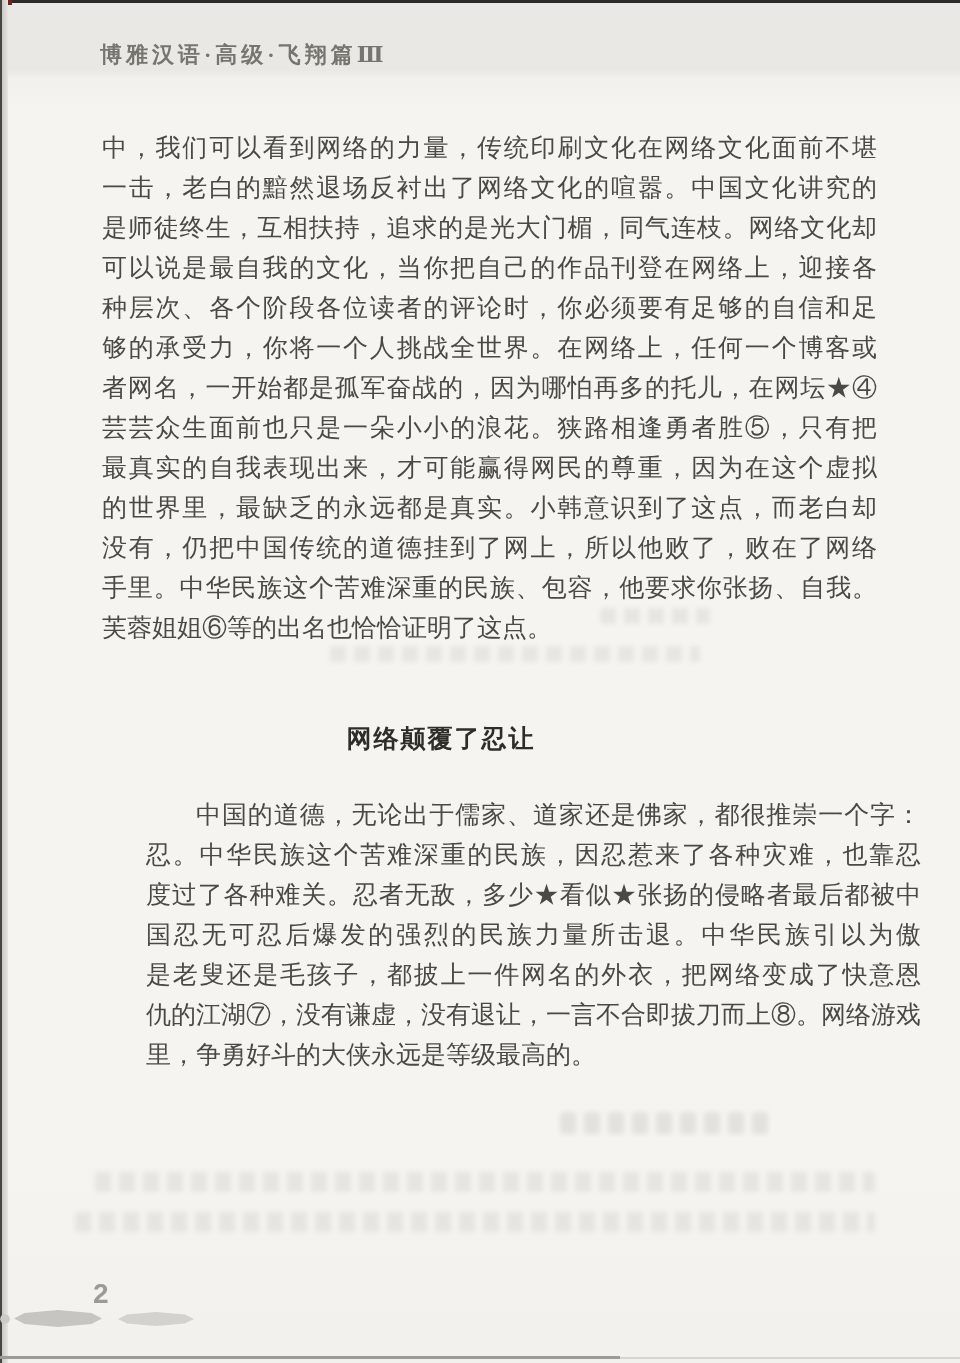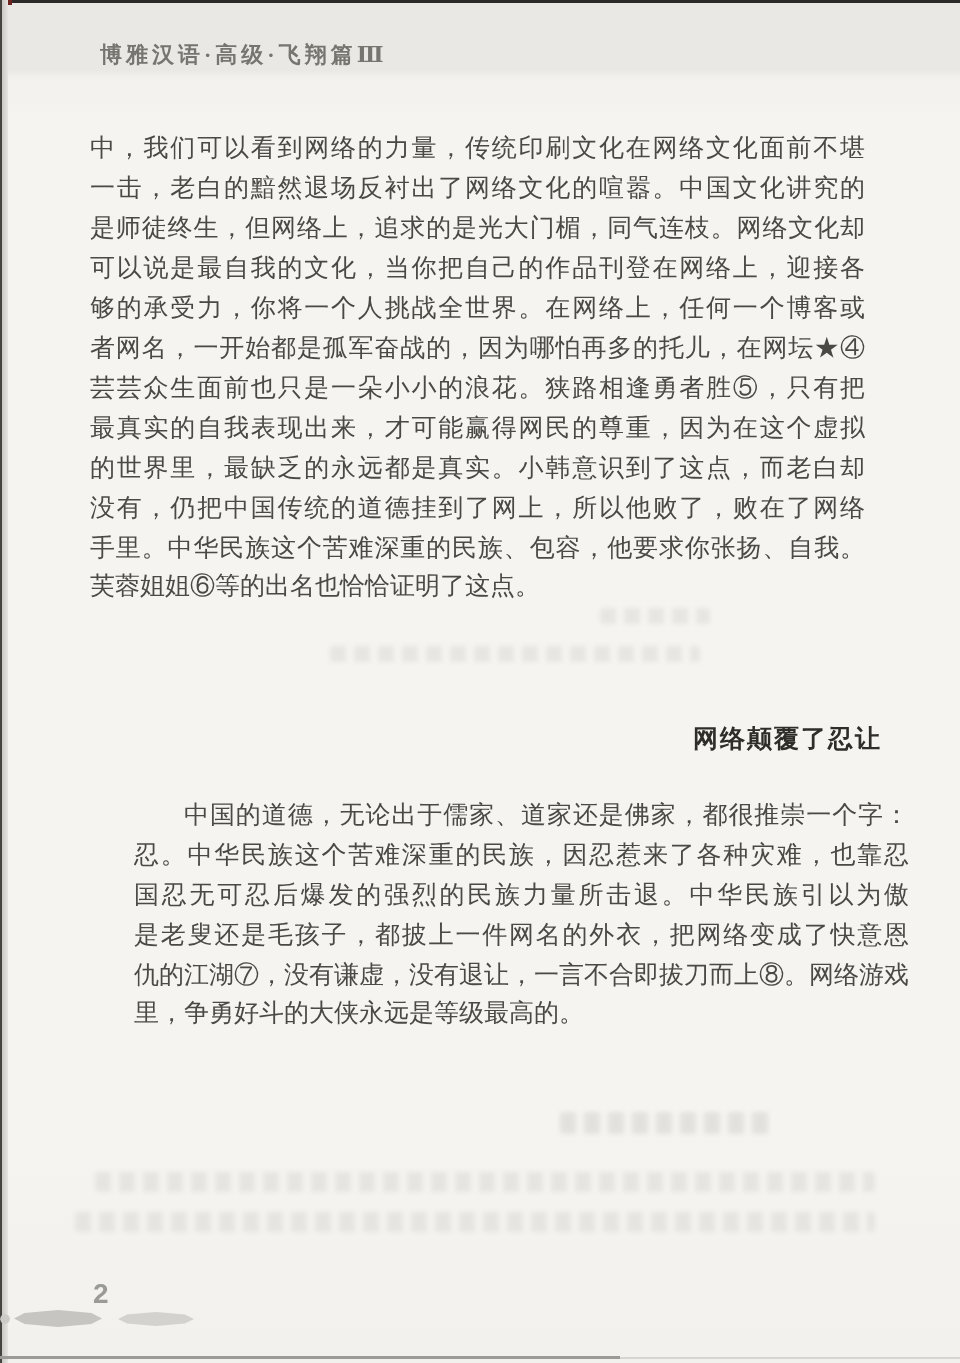--- a/index.html
+++ b/index.html
@@ -21,35 +21,35 @@
   .edge-bottom-faint{position:absolute;left:620px;top:1357px;width:340px;height:2px;background:#d6d5d2;}
 
   
   .running-head{
     position:absolute;left:100px;top:40px;
     font-size:22px;letter-spacing:4px;color:#76756f;
     font-weight:bold;
   }
 
   
-  .para{position:absolute;left:90px;width:775px;color:#4a4944;}
+  .para{position:absolute;left:102px;width:775px;color:#4a4944;}
   .para-1{top:128px;}
   .para-2{top:795px;margin-left:44px;}
   .line{
     display:block;width:775px;height:40px;line-height:40px;
     font-size:25px;
     text-align:justify;text-align-last:justify;
     white-space:nowrap;
   }
-  .line.last{text-align-last:left;font-family:Liberation Mono, monospace;}
+  .line.last{text-align-last:left;}
   .line.indent{text-indent:2em;}
 
   .section-heading{
     position:absolute;left:0;top:722px;width:882px;
-    text-align:right;
+    text-align:center;
     font-family:"Liberation Sans","DejaVu Sans",sans-serif;
     font-weight:bold;font-size:25px;color:#2e2d2a;letter-spacing:2px;
   }
 
   
   .page-number{
     position:absolute;left:93px;top:1278px;
     font-family:"Liberation Sans","DejaVu Sans",sans-serif;
     font-weight:bold;font-size:28px;color:#9a9a97;
   }
@@ -77,37 +77,39 @@
   <div class="edge-top"></div>
   <div class="edge-top-red"></div>
   <div class="edge-left-dark"></div>
   <div class="edge-left-soft"></div>
 
   <div class="running-head">博雅汉语·高级·飞翔篇Ⅲ</div>
 
   <div class="para para-1">
     <span class="line">中，我们可以看到网络的力量，传统印刷文化在网络文化面前不堪</span>
     <span class="line">一击，老白的黯然退场反衬出了网络文化的喧嚣。中国文化讲究的</span>
-    <span class="line">是师徒终生，但网络上，追求的是光大门楣，同气连枝。网络文化却</span>
+    <span class="line">是师徒终生，互相扶持，追求的是光大门楣，同气连枝。网络文化却</span>
     <span class="line">可以说是最自我的文化，当你把自己的作品刊登在网络上，迎接各</span>
+    <span class="line">种层次、各个阶段各位读者的评论时，你必须要有足够的自信和足</span>
     <span class="line">够的承受力，你将一个人挑战全世界。在网络上，任何一个博客或</span>
     <span class="line">者网名，一开始都是孤军奋战的，因为哪怕再多的托儿，在网坛★④</span>
     <span class="line">芸芸众生面前也只是一朵小小的浪花。狭路相逢勇者胜⑤，只有把</span>
     <span class="line">最真实的自我表现出来，才可能赢得网民的尊重，因为在这个虚拟</span>
     <span class="line">的世界里，最缺乏的永远都是真实。小韩意识到了这点，而老白却</span>
     <span class="line">没有，仍把中国传统的道德挂到了网上，所以他败了，败在了网络</span>
     <span class="line">手里。中华民族这个苦难深重的民族、包容，他要求你张扬、自我。</span>
     <span class="line last">芙蓉姐姐⑥等的出名也恰恰证明了这点。</span>
   </div>
 
   <div class="section-heading">网络颠覆了忍让</div>
 
   <div class="para para-2">
     <span class="line indent">中国的道德，无论出于儒家、道家还是佛家，都很推崇一个字：</span>
     <span class="line">忍。中华民族这个苦难深重的民族，因忍惹来了各种灾难，也靠忍</span>
+    <span class="line">度过了各种难关。忍者无敌，多少★看似★张扬的侵略者最后都被中</span>
     <span class="line">国忍无可忍后爆发的强烈的民族力量所击退。中华民族引以为傲</span>
     <span class="line">是老叟还是毛孩子，都披上一件网名的外衣，把网络变成了快意恩</span>
     <span class="line">仇的江湖⑦，没有谦虚，没有退让，一言不合即拔刀而上⑧。网络游戏</span>
     <span class="line last">里，争勇好斗的大侠永远是等级最高的。</span>
   </div>
 
   <div class="bleed" style="left:600px;top:608px;width:110px;height:16px;"></div>
   <div class="bleed" style="left:330px;top:646px;width:370px;height:16px;"></div>
   <div class="bleed strong" style="left:560px;top:1112px;width:210px;height:22px;"></div>
   <div class="bleed" style="left:95px;top:1172px;width:780px;height:20px;"></div>

